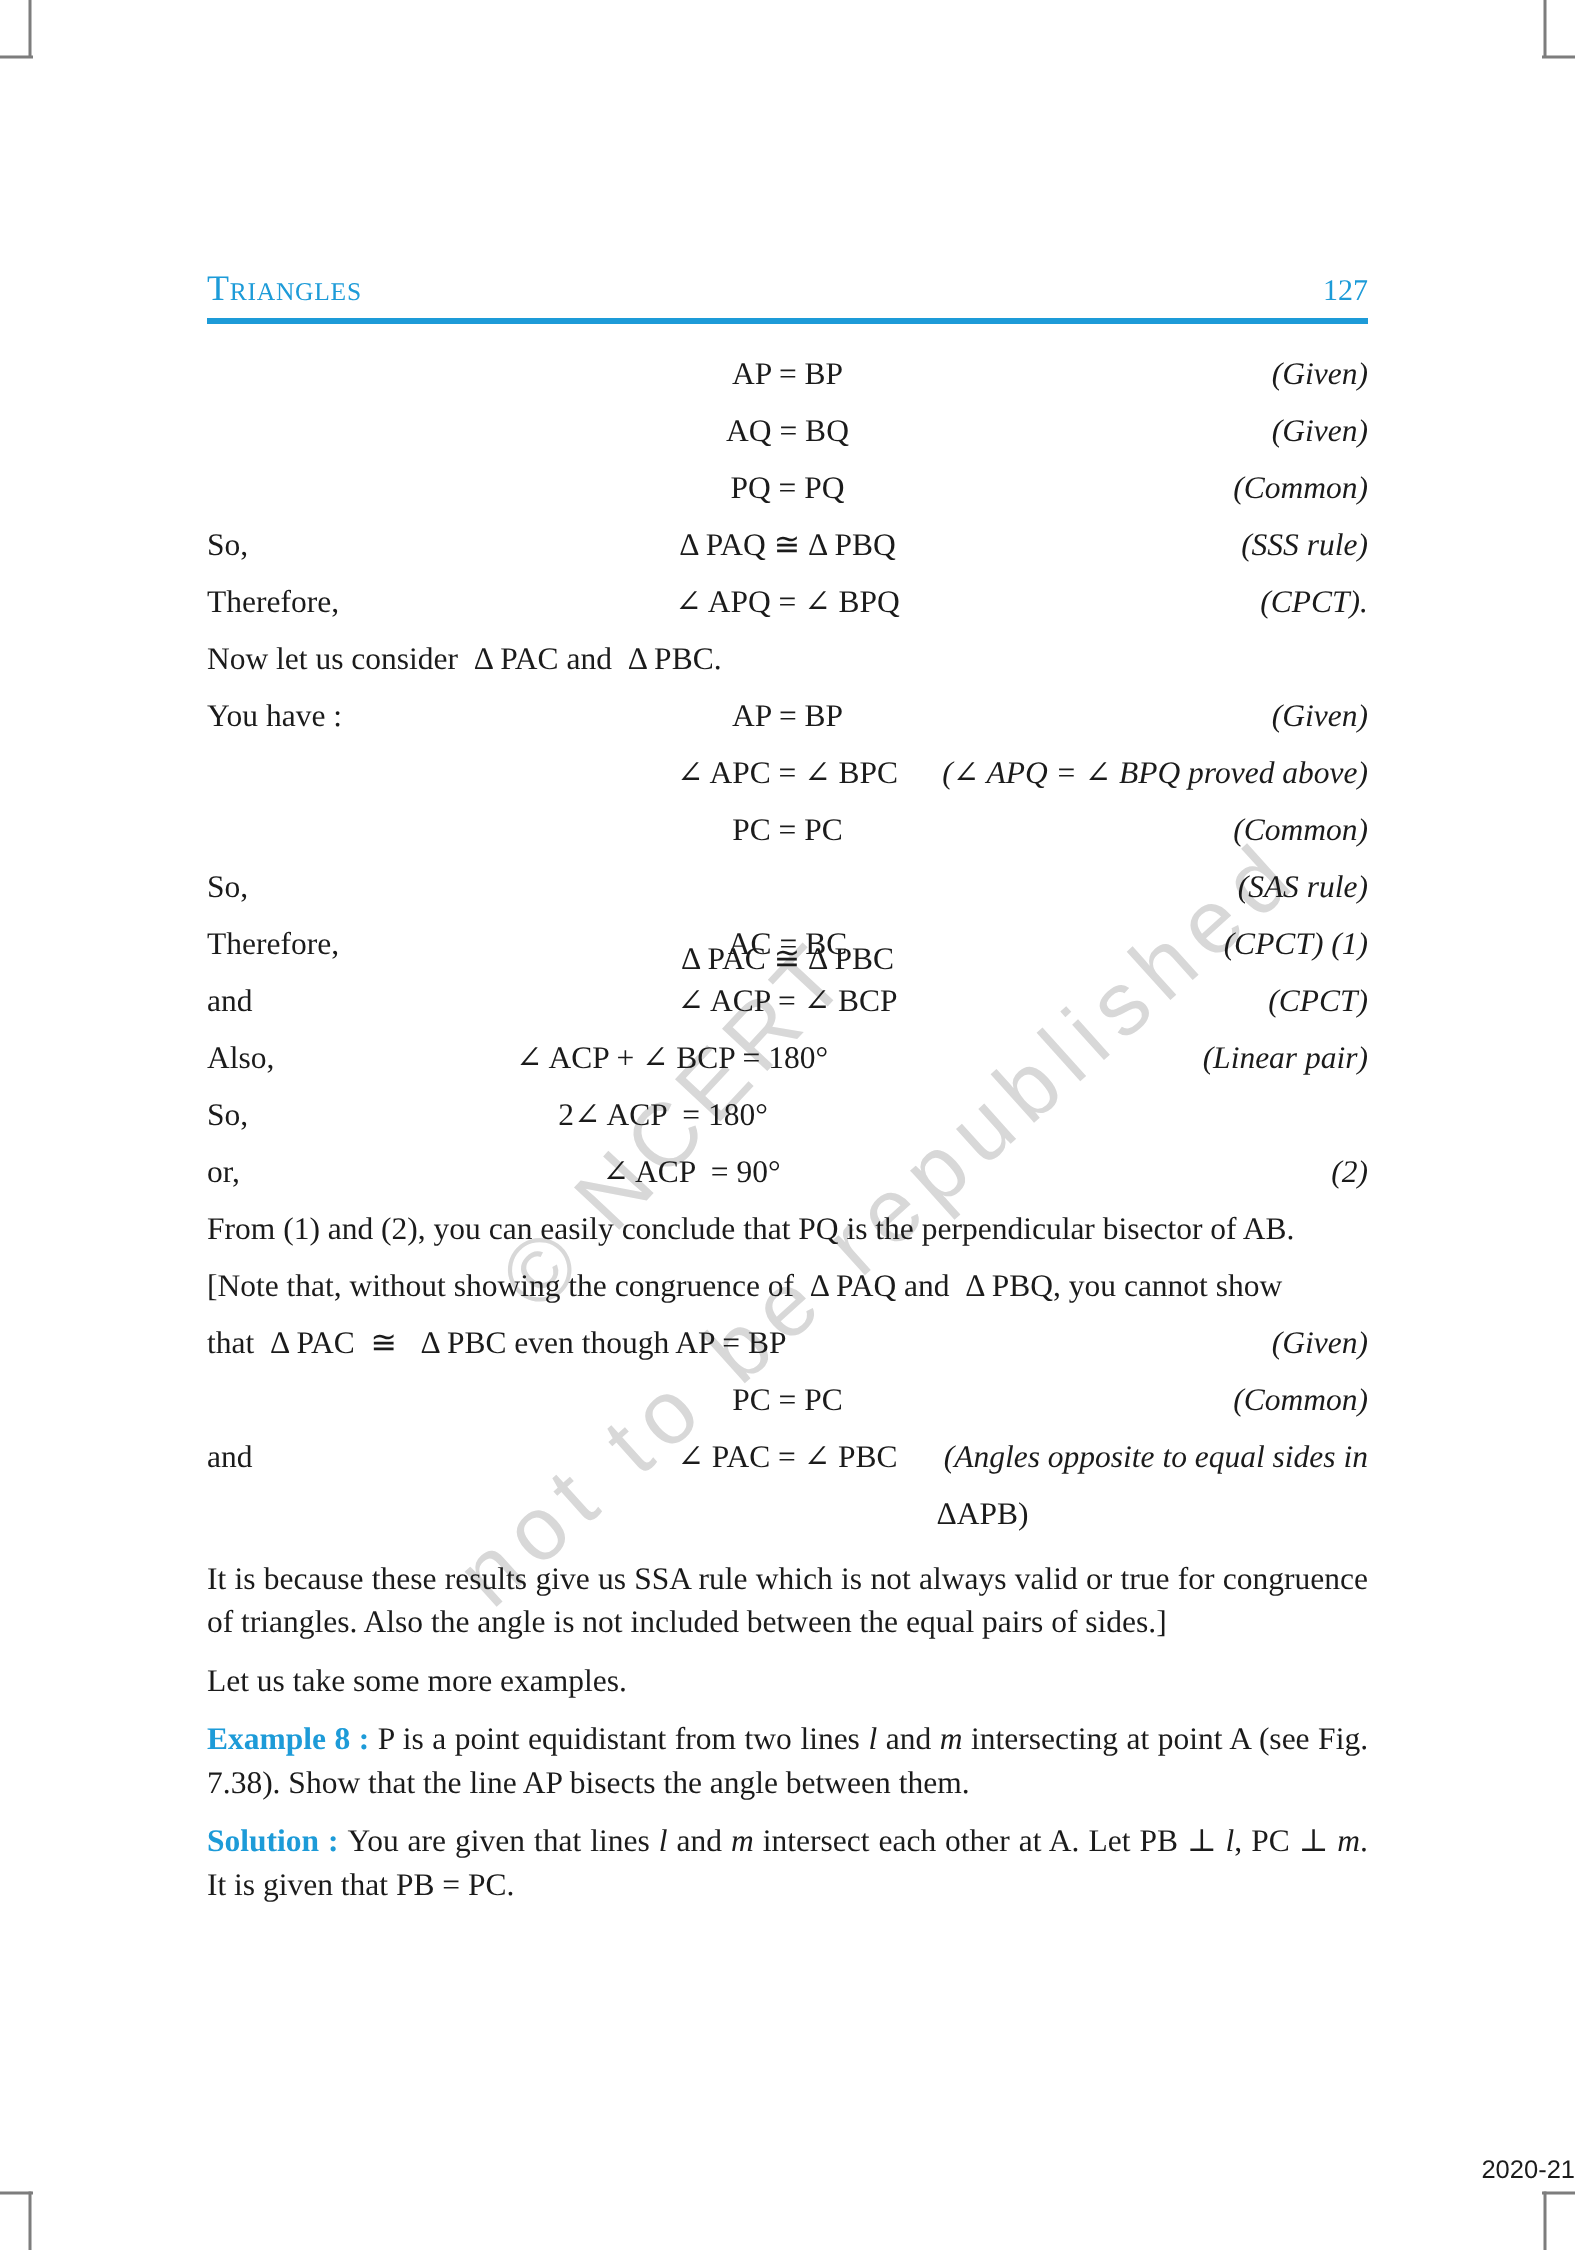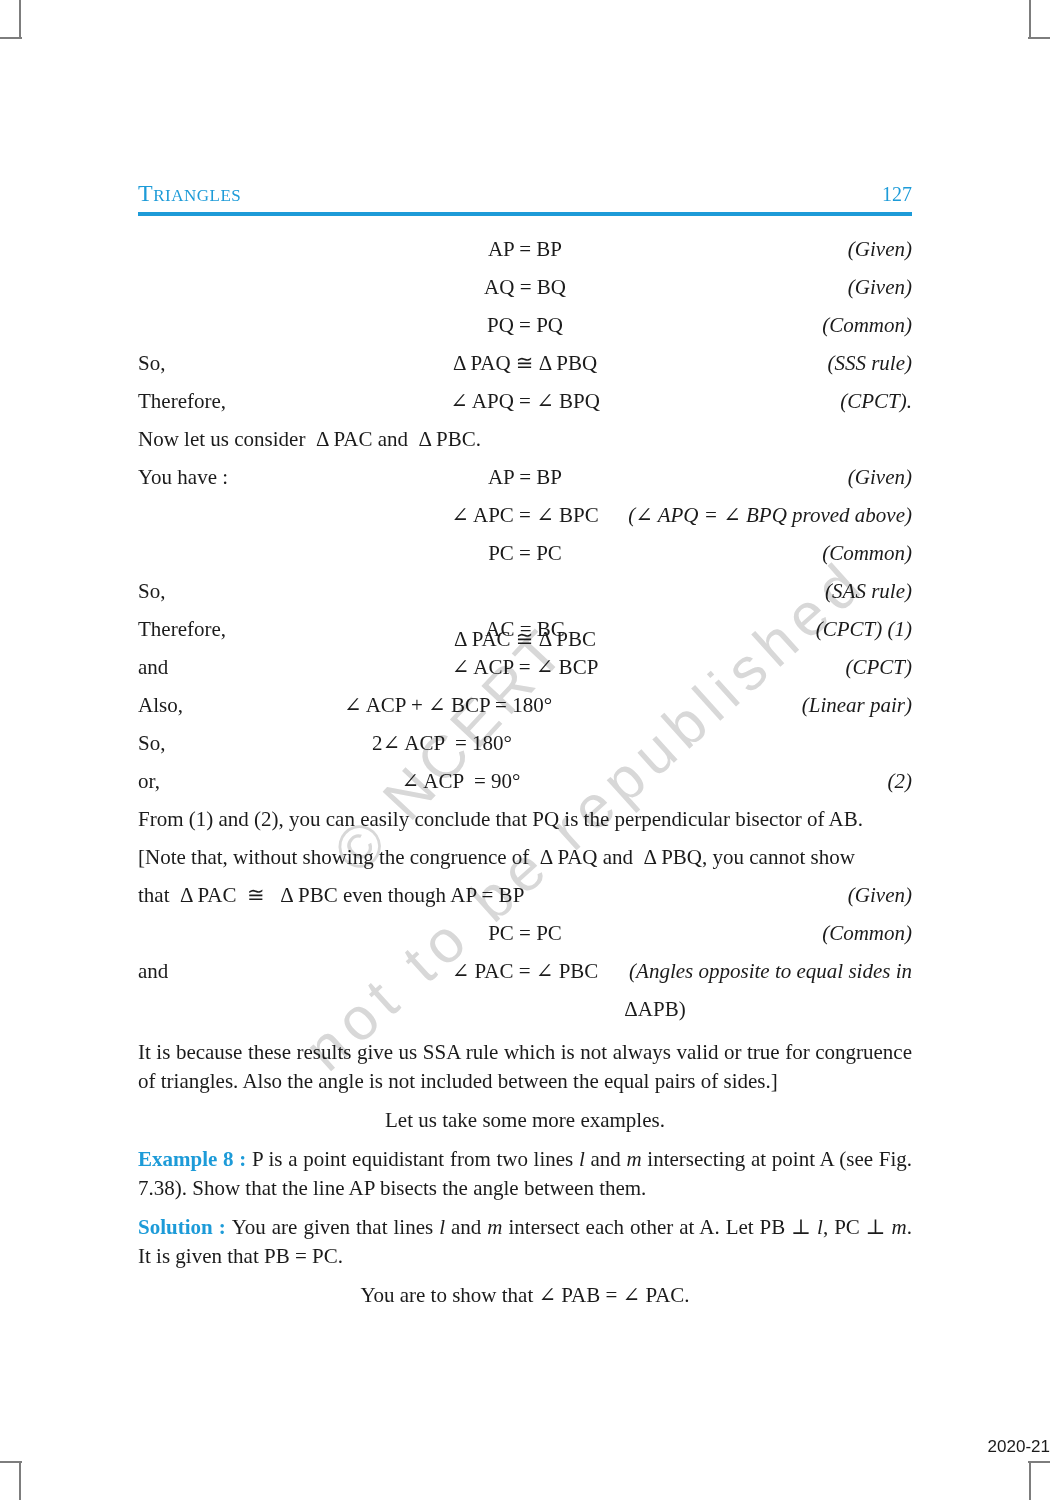--- a/index.html
+++ b/index.html
@@ -37,21 +37,21 @@
   }
   .title { font-variant:small-caps; font-size:24px; letter-spacing:0.5px; color:var(--accent); }
   .pagenum { font-size:20px; color:var(--accent); }
   
   .content { position:absolute; z-index:1; left:138px; right:138px; top:230px; font-size:21px; }
   .eq-row  { position:relative; height:38px; line-height:38px; white-space:pre; }
   .eq-label  { position:absolute; left:0; }
   .eq-center { position:absolute; left:50%; transform:translateX(-50%); }
   .eq-reason { position:absolute; right:0;font-style:italic; }
   .text-line { height:38px; line-height:38px; white-space:pre; }
-  .para { margin:10px 0 0 0; line-height:29px;text-align:center; }
+  .para { margin:10px 0 0 0; line-height:29px; }
   .para.justify { text-align:justify; }
   .accent { color:var(--accent); font-weight:bold; }
   .it { font-style:italic; }
   
   .footer {
     position:absolute; z-index:1; left:0; right:0; top:1437px; text-align:right;
     font-family:"Liberation Sans","DejaVu Sans",sans-serif; font-size:17px; color:#1b1b1b;
   }
 </style>
 </head>
@@ -95,18 +95,17 @@
       <div class="text-line">From (1) and (2), you can easily conclude that PQ is the perpendicular bisector of AB.</div>
       <div class="text-line">[Note that, without showing the congruence of  Δ PAQ and  Δ PBQ, you cannot show</div>
       <div class="eq-row"><span class="eq-label">that  Δ PAC  ≅   Δ PBC even though AP = BP</span><span class="eq-reason">(Given)</span></div>
       <div class="eq-row"><span class="eq-center" style="transform: translateX(calc(-50% + 0px));">PC = PC</span><span class="eq-reason">(Common)</span></div>
       <div class="eq-row"><span class="eq-label">and</span><span class="eq-center" style="transform: translateX(calc(-50% + 0px));">∠ PAC = ∠ PBC</span><span class="eq-reason">(Angles opposite to equal sides in</span></div>
       <div class="eq-row"><span class="eq-center" style="transform: translateX(calc(-50% + 130px));">ΔAPB)</span></div>
       <p class="para justify"><span>It is because these results give us SSA rule which is not always valid or true for congruence of triangles. Also the angle is not included between the equal pairs of sides.]</span></p>
       <p class="para"><span>Let us take some more examples.</span></p>
       <p class="para justify"><span class="accent">Example 8 : </span><span>P is a point equidistant from two lines </span><span class="it">l</span><span> and </span><span class="it">m</span><span> intersecting at point A (see Fig. 7.38). Show that the line AP bisects the angle between them.</span></p>
       <p class="para justify"><span class="accent">Solution : </span><span>You are given that lines </span><span class="it">l</span><span> and </span><span class="it">m</span><span> intersect  each other at A. Let PB ⊥ </span><span class="it">l</span><span>, PC ⊥ </span><span class="it">m</span><span>. It is given that PB = PC.</span></p>
-      <p class="para"><span>You are to show that ∠ PAB = ∠ PAC.</span></p>
     </div>
 
   <div class="footer">2020-21</div>
 
 </div>
 
 </body></html>

